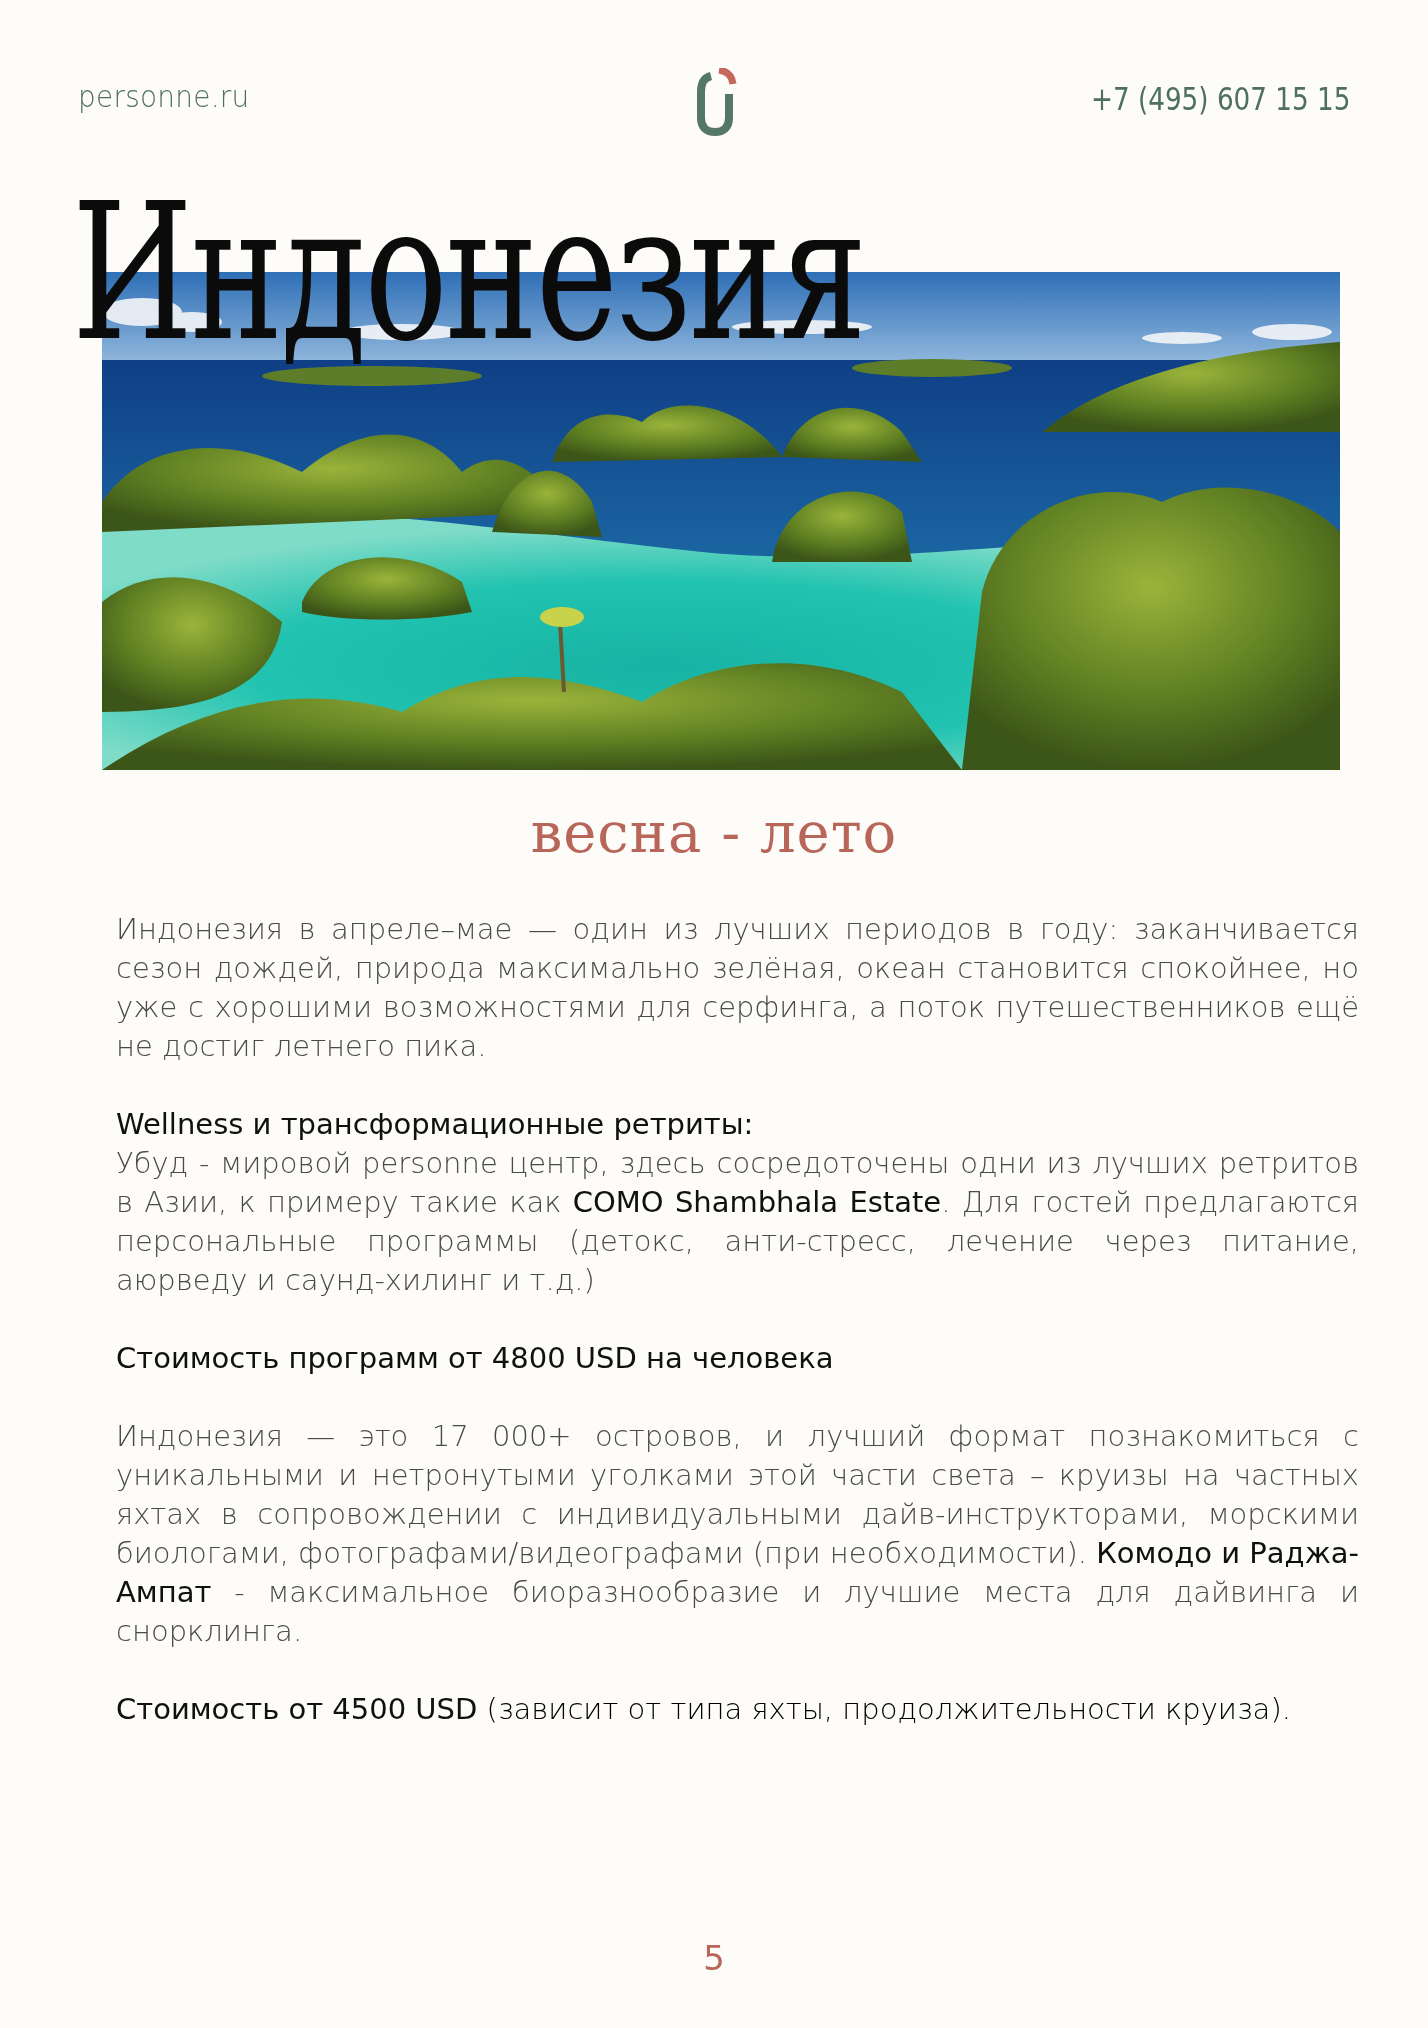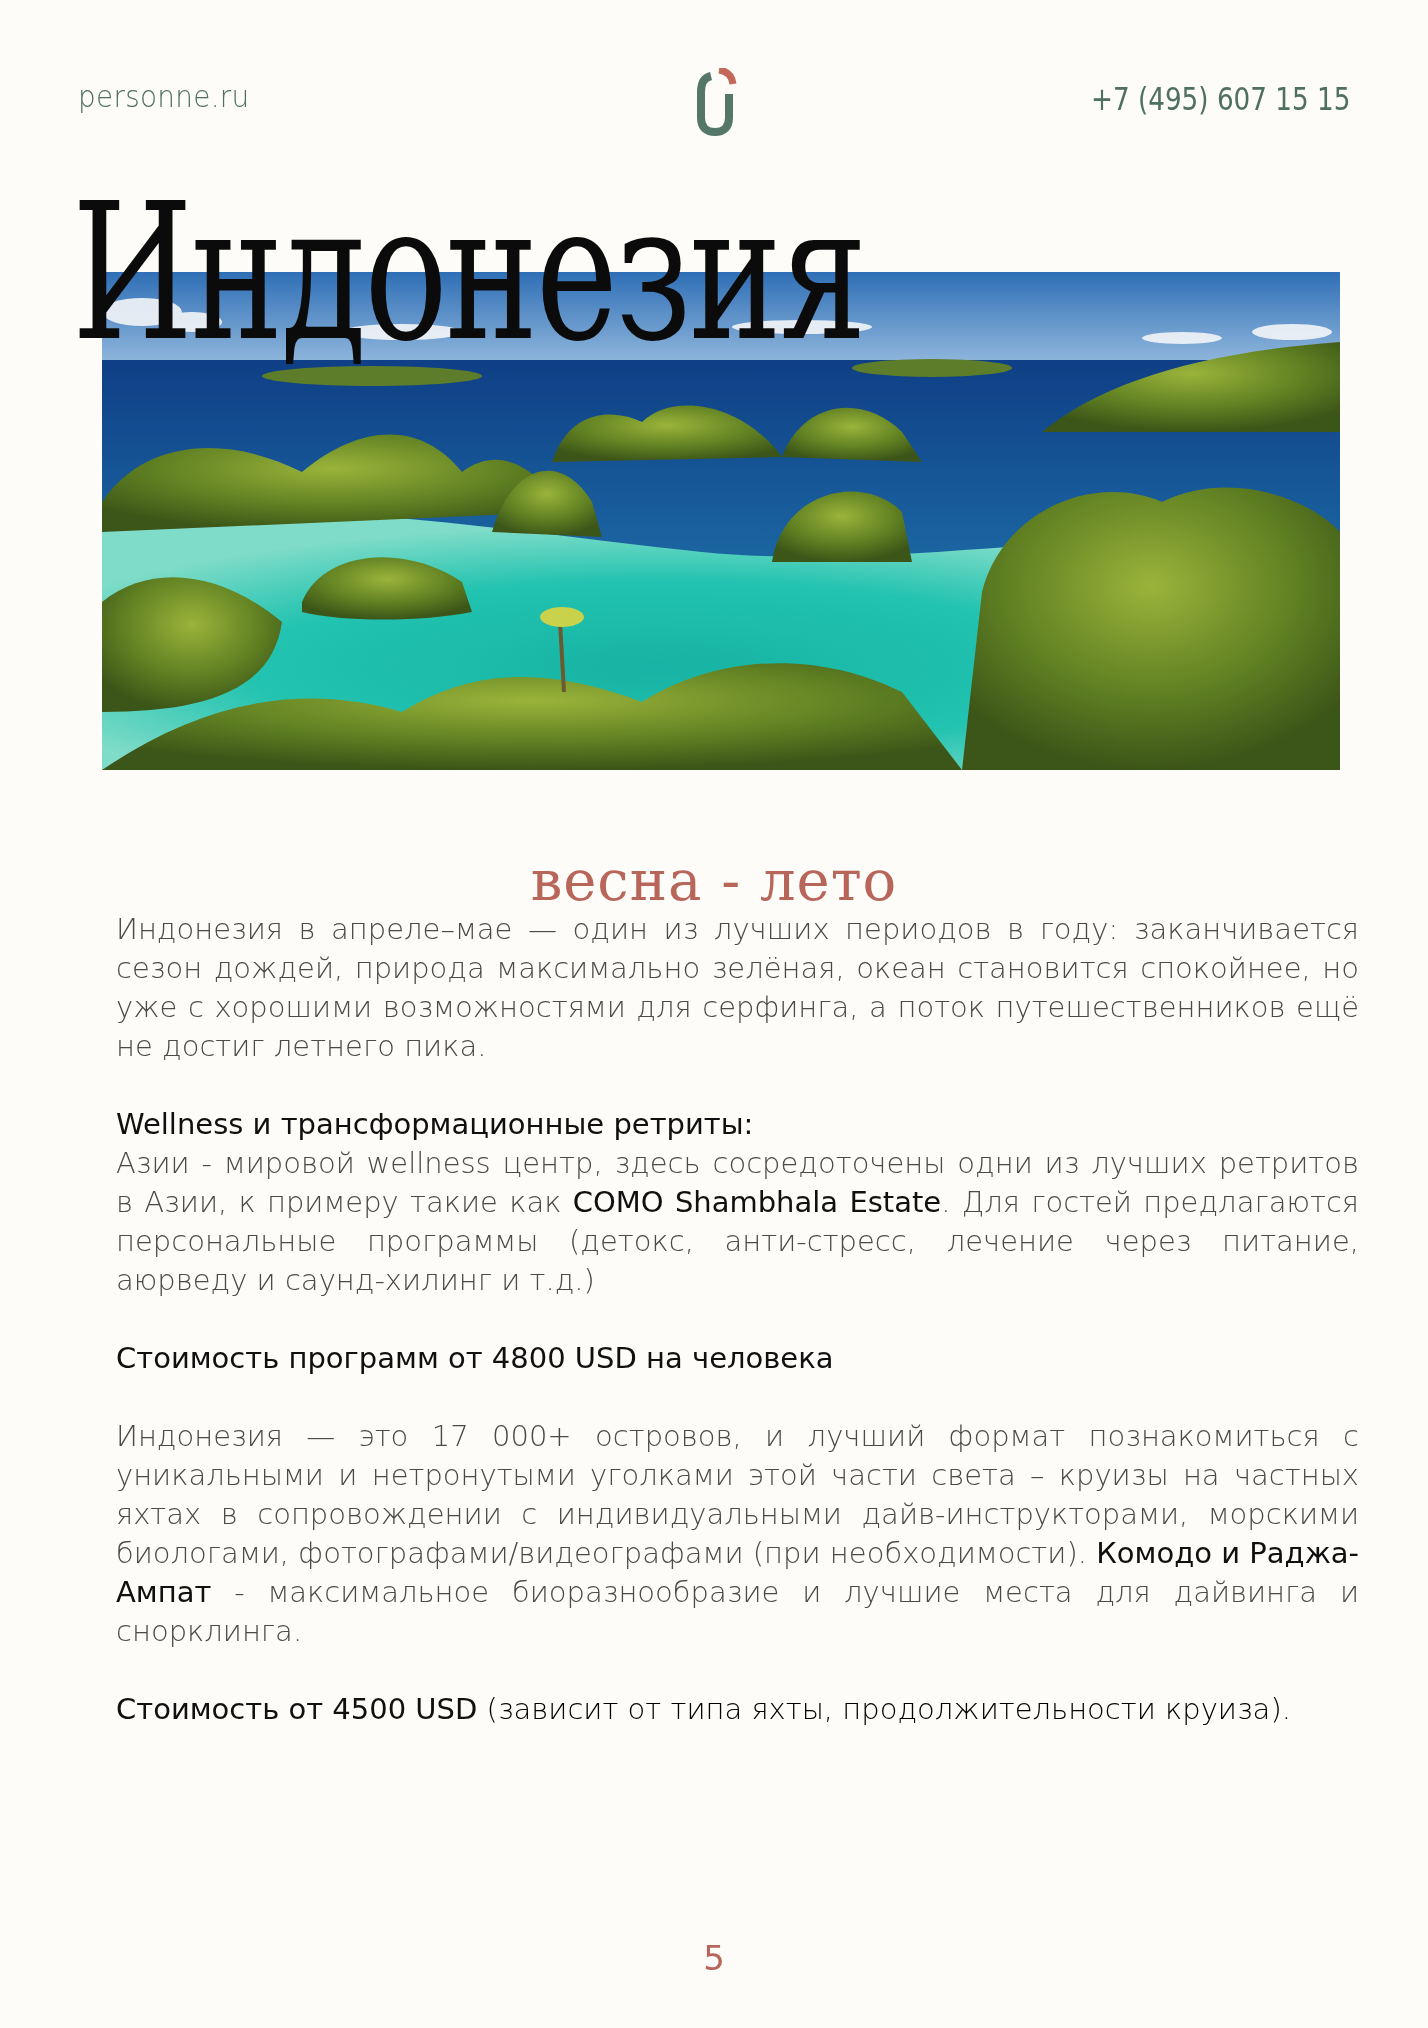--- a/index.html
+++ b/index.html
@@ -33,21 +33,21 @@
     .title {
       position: absolute; left: 72px; top: 178px;
       font-family: "DejaVu Serif", serif; font-size: 190px; line-height: 1;
       color: #0b0b0b; letter-spacing: -3px;
       transform: scaleX(0.73); transform-origin: left top;
       white-space: nowrap; font-weight: 400;
     }
     .season {
       position: absolute; left: 0; width: 1428px; top: 800px;
       text-align: center; font-family: "DejaVu Serif", serif;
-      font-size: 56px; color: #b8665a; letter-spacing: 1px; margin-top: 48px;
+      font-size: 56px; color: #b8665a; letter-spacing: 1px;
     }
     .content {
       position: absolute; left: 116px; top: 910px; width: 1243px;
       font-size: 29px; line-height: 39px; color: #4a4a4a; font-weight: 300;
     }
     .content p { margin: 0; text-align: justify; }
     .content .gap { height: 39px; }
     .content .hl { color: #101010; font-weight: 400; }
     .content .light { color: #000000; }
     .page-num {
@@ -126,21 +126,21 @@
 
   <div class="title">Индонезия</div>
 
   <div class="season">весна - лето</div>
 
   <div class="content">
     <p>Индонезия в апреле–мае — один из лучших периодов в году: заканчивается сезон дождей, природа максимально зелёная, океан становится спокойнее, но уже с хорошими возможностями для серфинга, а поток путешественников ещё не достиг летнего пика.</p>
     <div class="gap"></div>
 
     <p class="hl" style="text-align:left">Wellness и трансформационные ретриты:</p>
-    <p><span>Азии - мировой wellness центр, здесь сосредоточены одни из лучших ретритов в Азии, к примеру такие как </span><span class="hl">COMO Shambhala Estate</span><span>. Для гостей предлагаются персональные программы (детокс, анти-стресс, лечение через питание, аюрведу и саунд-хилинг и т.д.)</span></p>
+    <p><span>Убуд - мировой personne центр, здесь сосредоточены одни из лучших ретритов в Азии, к примеру такие как </span><span class="hl">COMO Shambhala Estate</span><span>. Для гостей предлагаются персональные программы (детокс, анти-стресс, лечение через питание, аюрведу и саунд-хилинг и т.д.)</span></p>
     <div class="gap"></div>
     <p class="hl" style="text-align:left">Стоимость программ от 4800 USD на человека</p>
     <div class="gap"></div>
 
     <p><span>Индонезия — это 17 000+ островов, и лучший формат познакомиться с уникальными и нетронутыми уголками этой части света – круизы на частных яхтах в сопровождении с индивидуальными дайв-инструкторами, морскими биологами, фотографами/видеографами (при необходимости). </span><span class="hl">Комодо и Раджа-Ампат</span><span> - максимальное биоразнообразие и лучшие места для дайвинга и снорклинга.</span></p>
     <div class="gap"></div>
     <p style="text-align:left"><span class="hl">Стоимость от 4500 USD</span><span class="light"> (зависит от типа яхты, продолжительности круиза).</span></p>
     <div class="gap"></div>
 
   </div>

